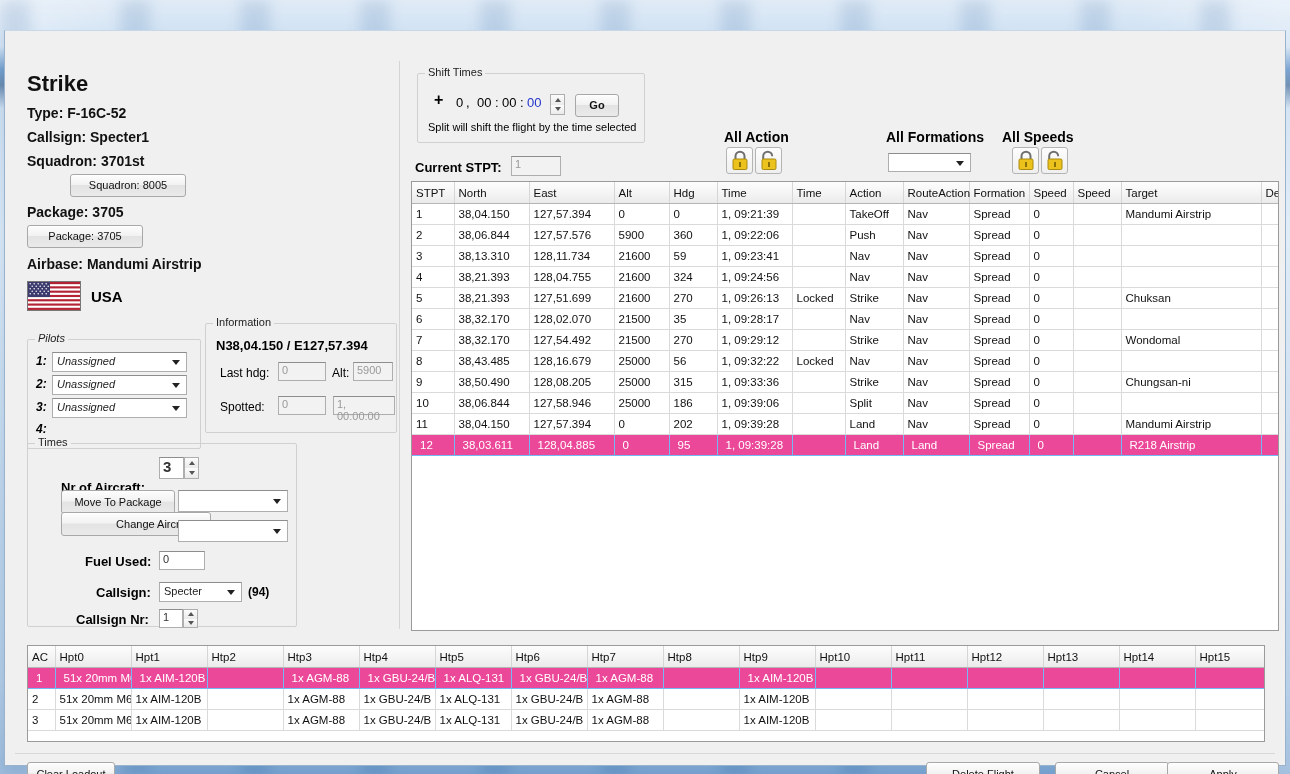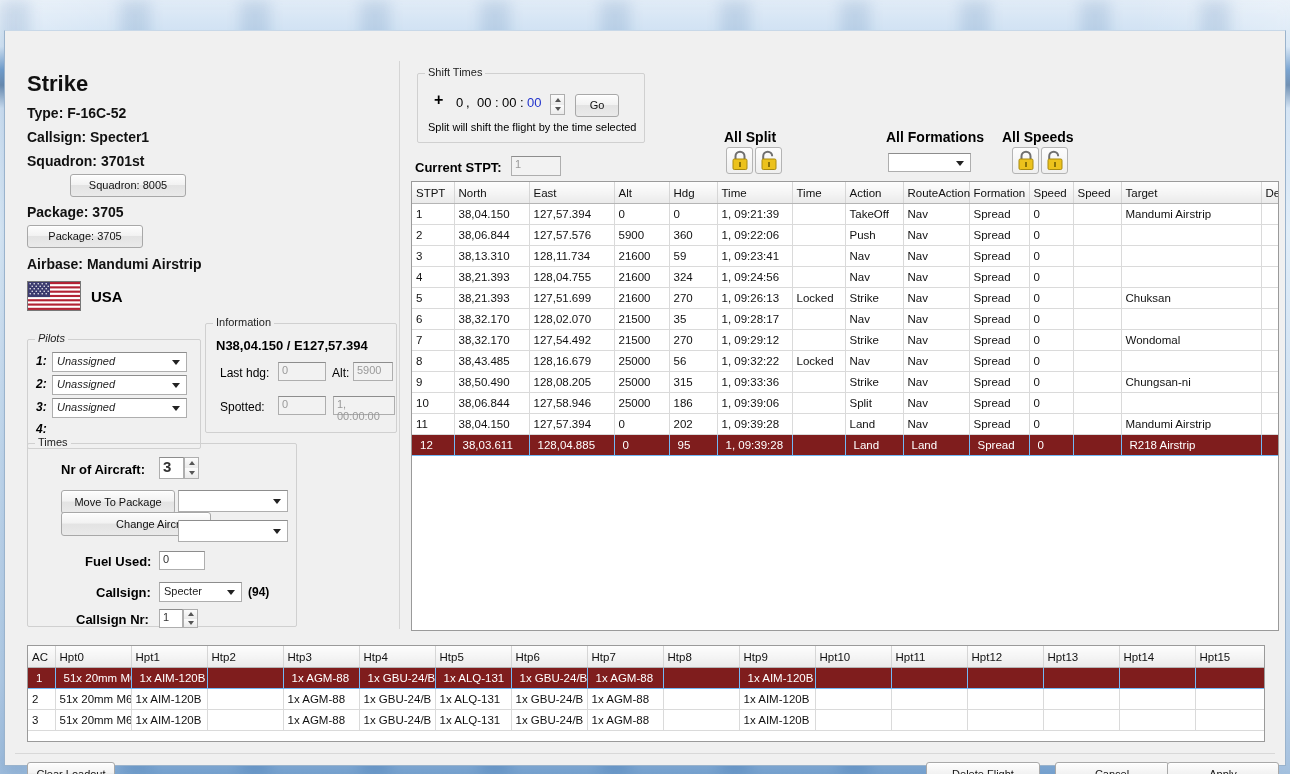--- a/index.html
+++ b/index.html
@@ -63,21 +63,21 @@
   .linfo{position:absolute;left:22px;font-size:14px;font-weight:bold;color:#111;}
 
   
   .gridwrap{position:absolute;background:#fff;border:1px solid #9a9a9a;overflow:hidden;}
   table.grid{border-collapse:collapse;table-layout:fixed;font-size:11.5px;}
   table.grid th{background:linear-gradient(180deg,#fdfdfd 0%,#f3f3f3 60%,#eaeaea 100%);
     border-right:1px solid #d6d6d6;border-bottom:1px solid #b5b5b5;
     font-weight:normal;text-align:left;padding:3px 4px;color:#111;height:15px;}
   table.grid td{border-right:1px solid #dadada;border-bottom:1px solid #dadada;
     padding:2px 4px;color:#111;height:16px;overflow:hidden;white-space:nowrap;}
-  table.grid tr.sel td{background:#7f1d1d;color:#fff;border-right-color:#72b9f5;border-bottom-color:#72b9f5;padding-left:8px;}
+  table.grid tr.sel td{background:#ec4899;color:#fff;border-right-color:#72b9f5;border-bottom-color:#72b9f5;padding-left:8px;}
 
   
   .lockbtn{position:absolute;width:27px;height:27px;border:1px solid #b4b4b4;border-radius:3px;
     background:linear-gradient(180deg,#fdfdfd,#efefef);cursor:pointer;box-sizing:border-box;}
   .lockbtn svg{position:absolute;left:4px;top:2px;}
   .flag{position:absolute;width:54px;height:30px;border:1px solid #777;box-sizing:border-box;}
 </style>
 </head>
 <body>
 
@@ -169,21 +169,21 @@
       <div class="tf ro" style="position:absolute;left:72px;top:38px;width:48px;height:19px;">0</div>
       <span class="lbl" style="left:126px;top:42px;">Alt:</span>
       <div class="tf ro" style="position:absolute;left:147px;top:38px;width:40px;height:19px;">5900</div>
       <span class="lbl" style="left:14px;top:76px;">Spotted:</span>
       <div class="tf ro" style="position:absolute;left:72px;top:72px;width:48px;height:19px;">0</div>
       <div class="tf ro" style="position:absolute;left:127px;top:72px;width:62px;height:19px;">1, 00:00:00</div>
     </div>
 
     <div class="gbox" style="left:22px;top:412px;width:268px;height:182px;">
       <span class="glabel">Times</span>
-      <span class="lbl bold" style="left:33px;top:18px;font-size:13px;">Nr of Aircraft:</span>
+      <span class="lbl bold" style="left:33px;top:36px;font-size:13px;">Nr of Aircraft:</span>
       <div class="tf" style="position:absolute;left:131px;top:13px;width:25px;height:22px;font-size:15px;font-weight:bold;padding-top:0;">3</div>
       <div class="spin" style="left:156px;top:13px;height:22px;">
           <div class="up"></div>
           <div class="dn"></div>
         </div>
       <div class="btn" style="position:absolute;left:33px;top:46px;width:112px;height:22px;line-height:22px;">Move To Package</div>
       <div class="combo" style="position:absolute;left:150px;top:46px;width:110px;height:22px;">
         <span class="cval"></span>
           <i class="carw"></i>
       </div>
@@ -217,28 +217,28 @@
       <span class="lbl" style="left:48px;top:21px;font-size:13px;">,</span>
       <span class="lbl" style="left:59px;top:21px;font-size:13px;">00</span>
       <span class="lbl" style="left:77px;top:21px;font-size:13px;">:</span>
       <span class="lbl" style="left:84px;top:21px;font-size:13px;">00</span>
       <span class="lbl" style="left:102px;top:21px;font-size:13px;">:</span>
       <span class="lbl" style="left:109px;top:21px;font-size:13px;color:#2233cc;">00</span>
       <div class="spin" style="left:132px;top:20px;height:21px;">
           <div class="up"></div>
           <div class="dn"></div>
         </div>
-      <div class="btn" style="position:absolute;left:157px;top:20px;width:42px;height:21px;line-height:21px;">Go</div>
+      <div class="btn" style="position:absolute;left:157px;top:20px;width:42px;height:21px;line-height:21px;font-weight:bold;">Go</div>
       <span class="lbl" style="left:10px;top:47px;font-size:11px;">Split will shift the flight by the time selected</span>
     </div>
 
     <span class="lbl bold" style="left:410px;top:129px;font-size:13px;">Current STPT:</span>
     <div class="tf ro" style="position:absolute;left:506px;top:125px;width:50px;height:20px;">1</div>
 
-    <span class="lbl bold" style="left:719px;top:98px;font-size:14px;">All Split</span>
+    <span class="lbl bold" style="left:719px;top:98px;font-size:14px;">All Action</span>
     <div class="lockbtn" style="left:721px;top:116px;">
       <svg width="18" height="21" viewBox="0 0 18 21">
           <path d="M4.5 9 V6.2 A4.5 4.5 0 0 1 13.5 6.2 V9" fill="none" stroke="#6f6f6f" stroke-width="2"></path>
           <rect x="2" y="9" width="14" height="10.5" rx="1.3" fill="#ecc21c" stroke="#a88a10" stroke-width="1"></rect>
           <rect x="8" y="12" width="2" height="5" fill="#8a7207"></rect>
         </svg>
     </div>
     <div class="lockbtn" style="left:750px;top:116px;">
       <svg width="18" height="21" viewBox="0 0 18 21">
           <path d="M3.2 9 V6.2 A4.5 4.5 0 0 1 12.2 6.2" fill="none" stroke="#6f6f6f" stroke-width="2"></path>

